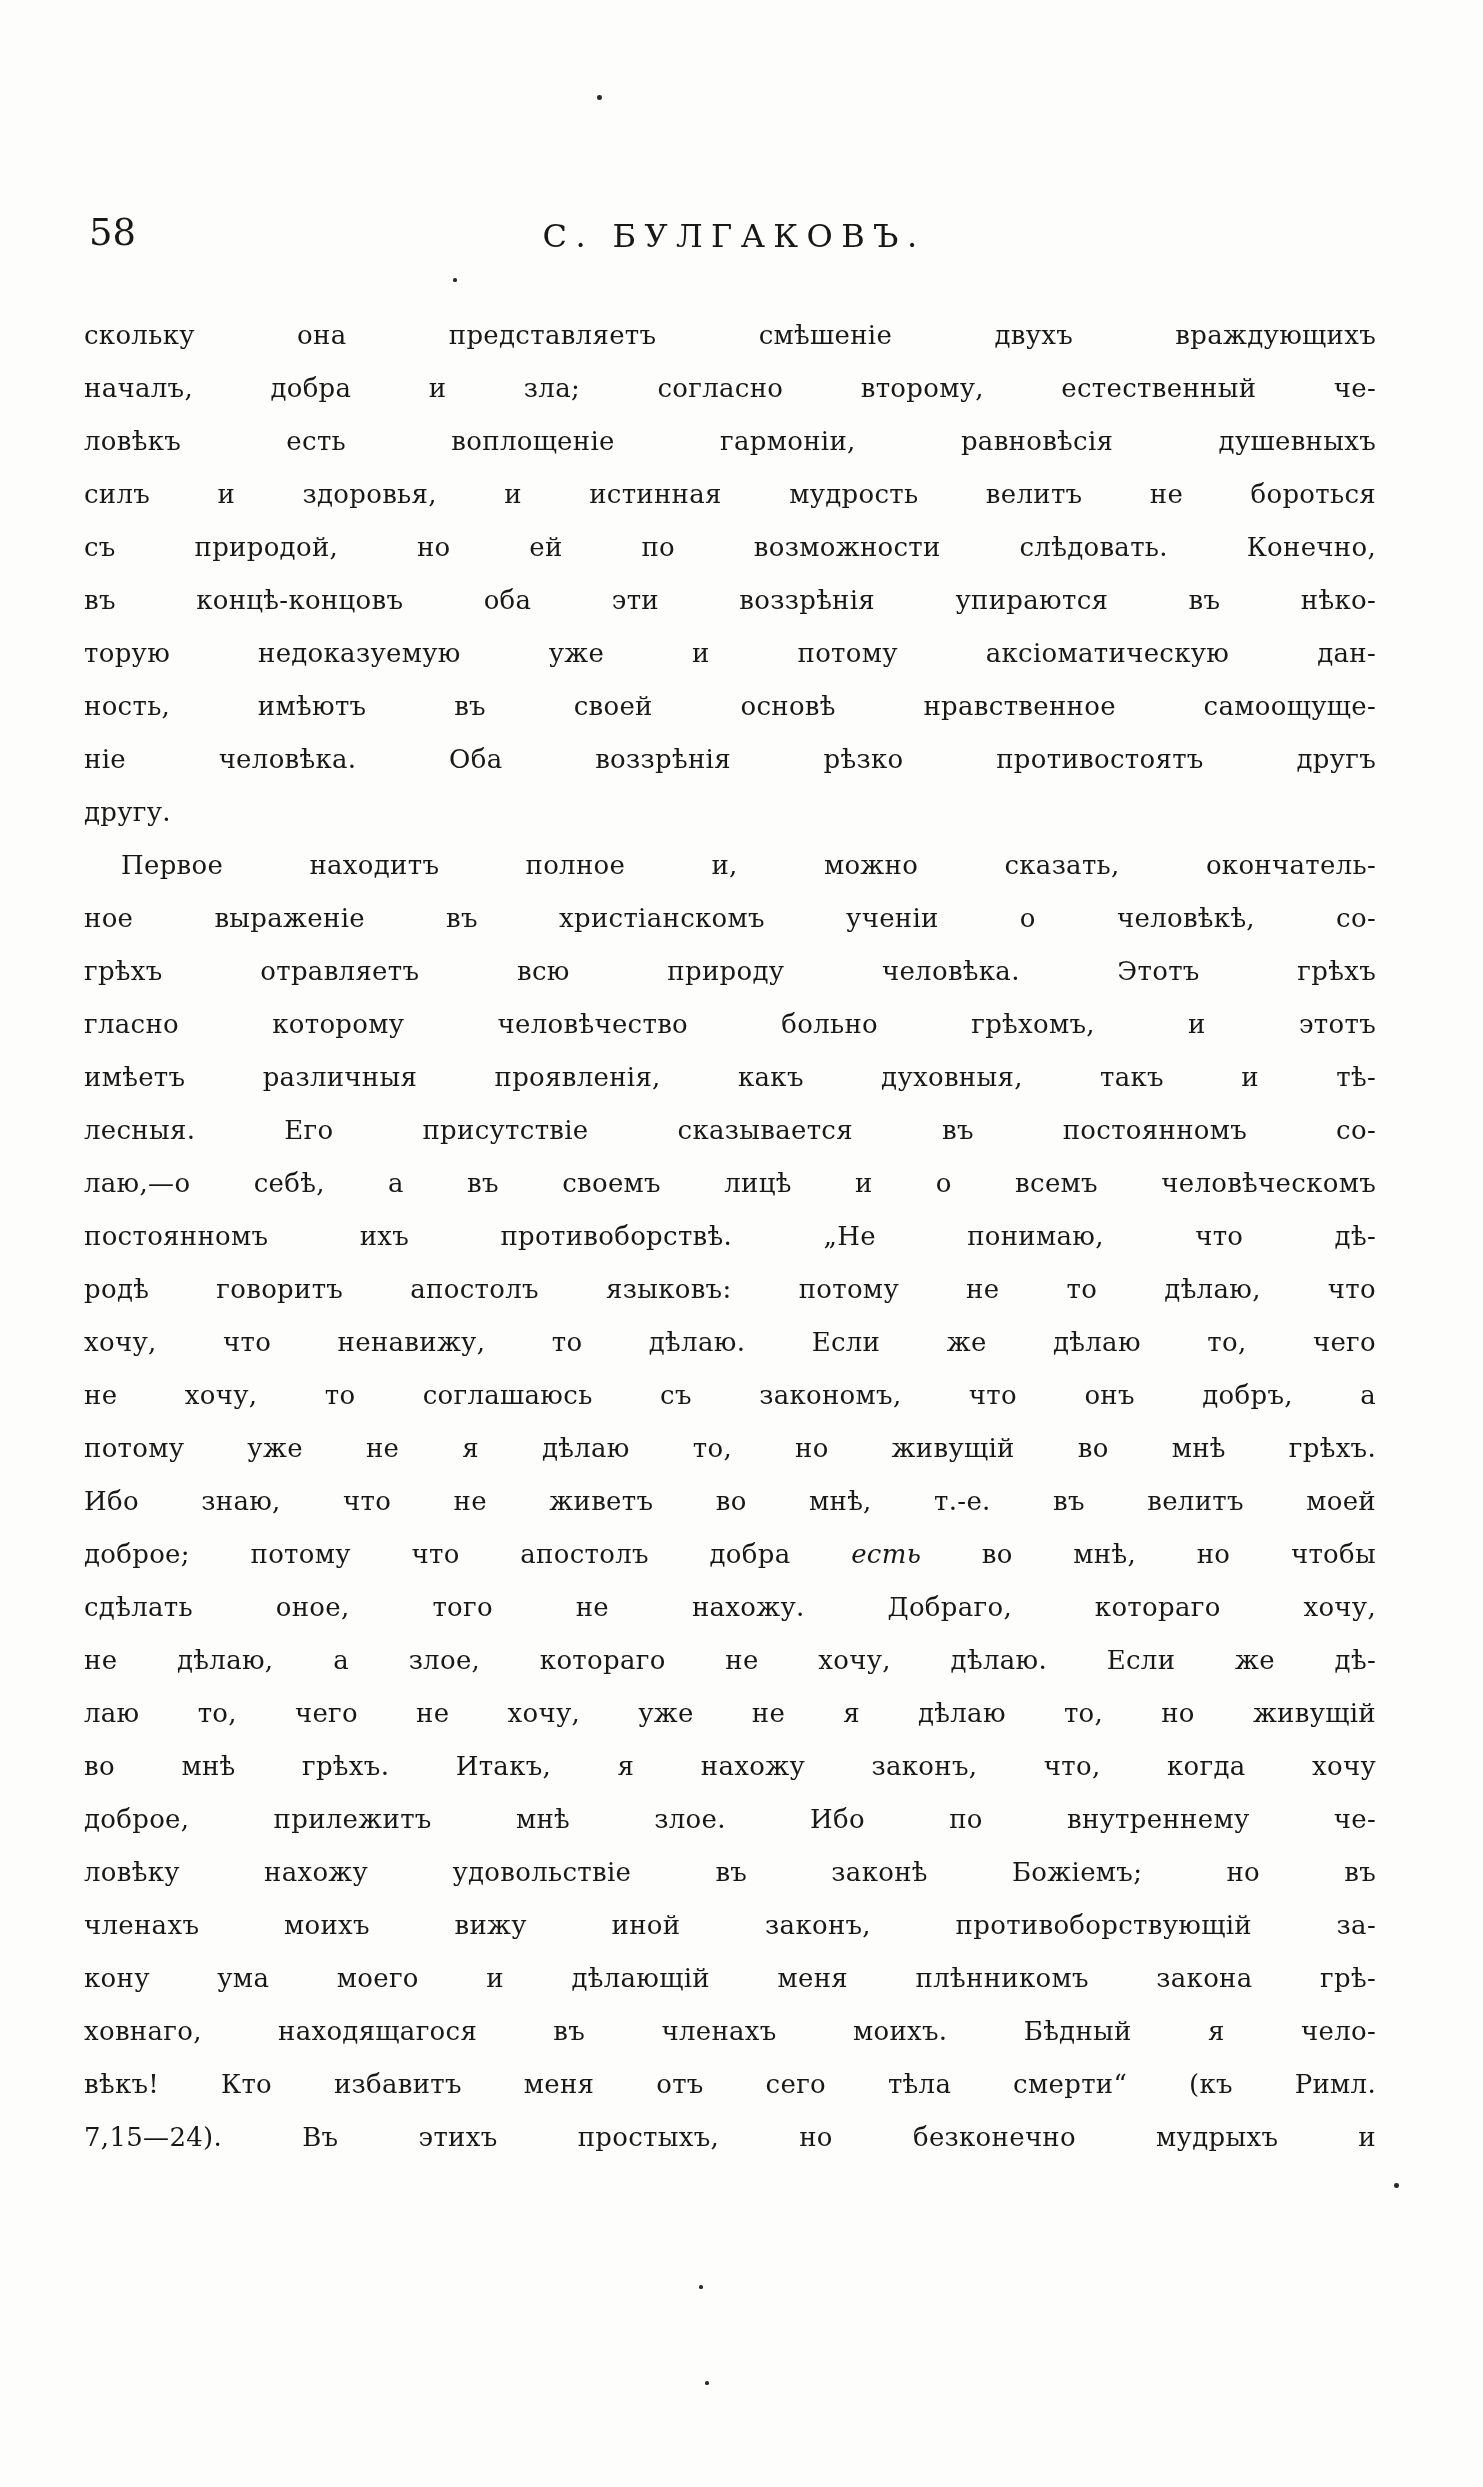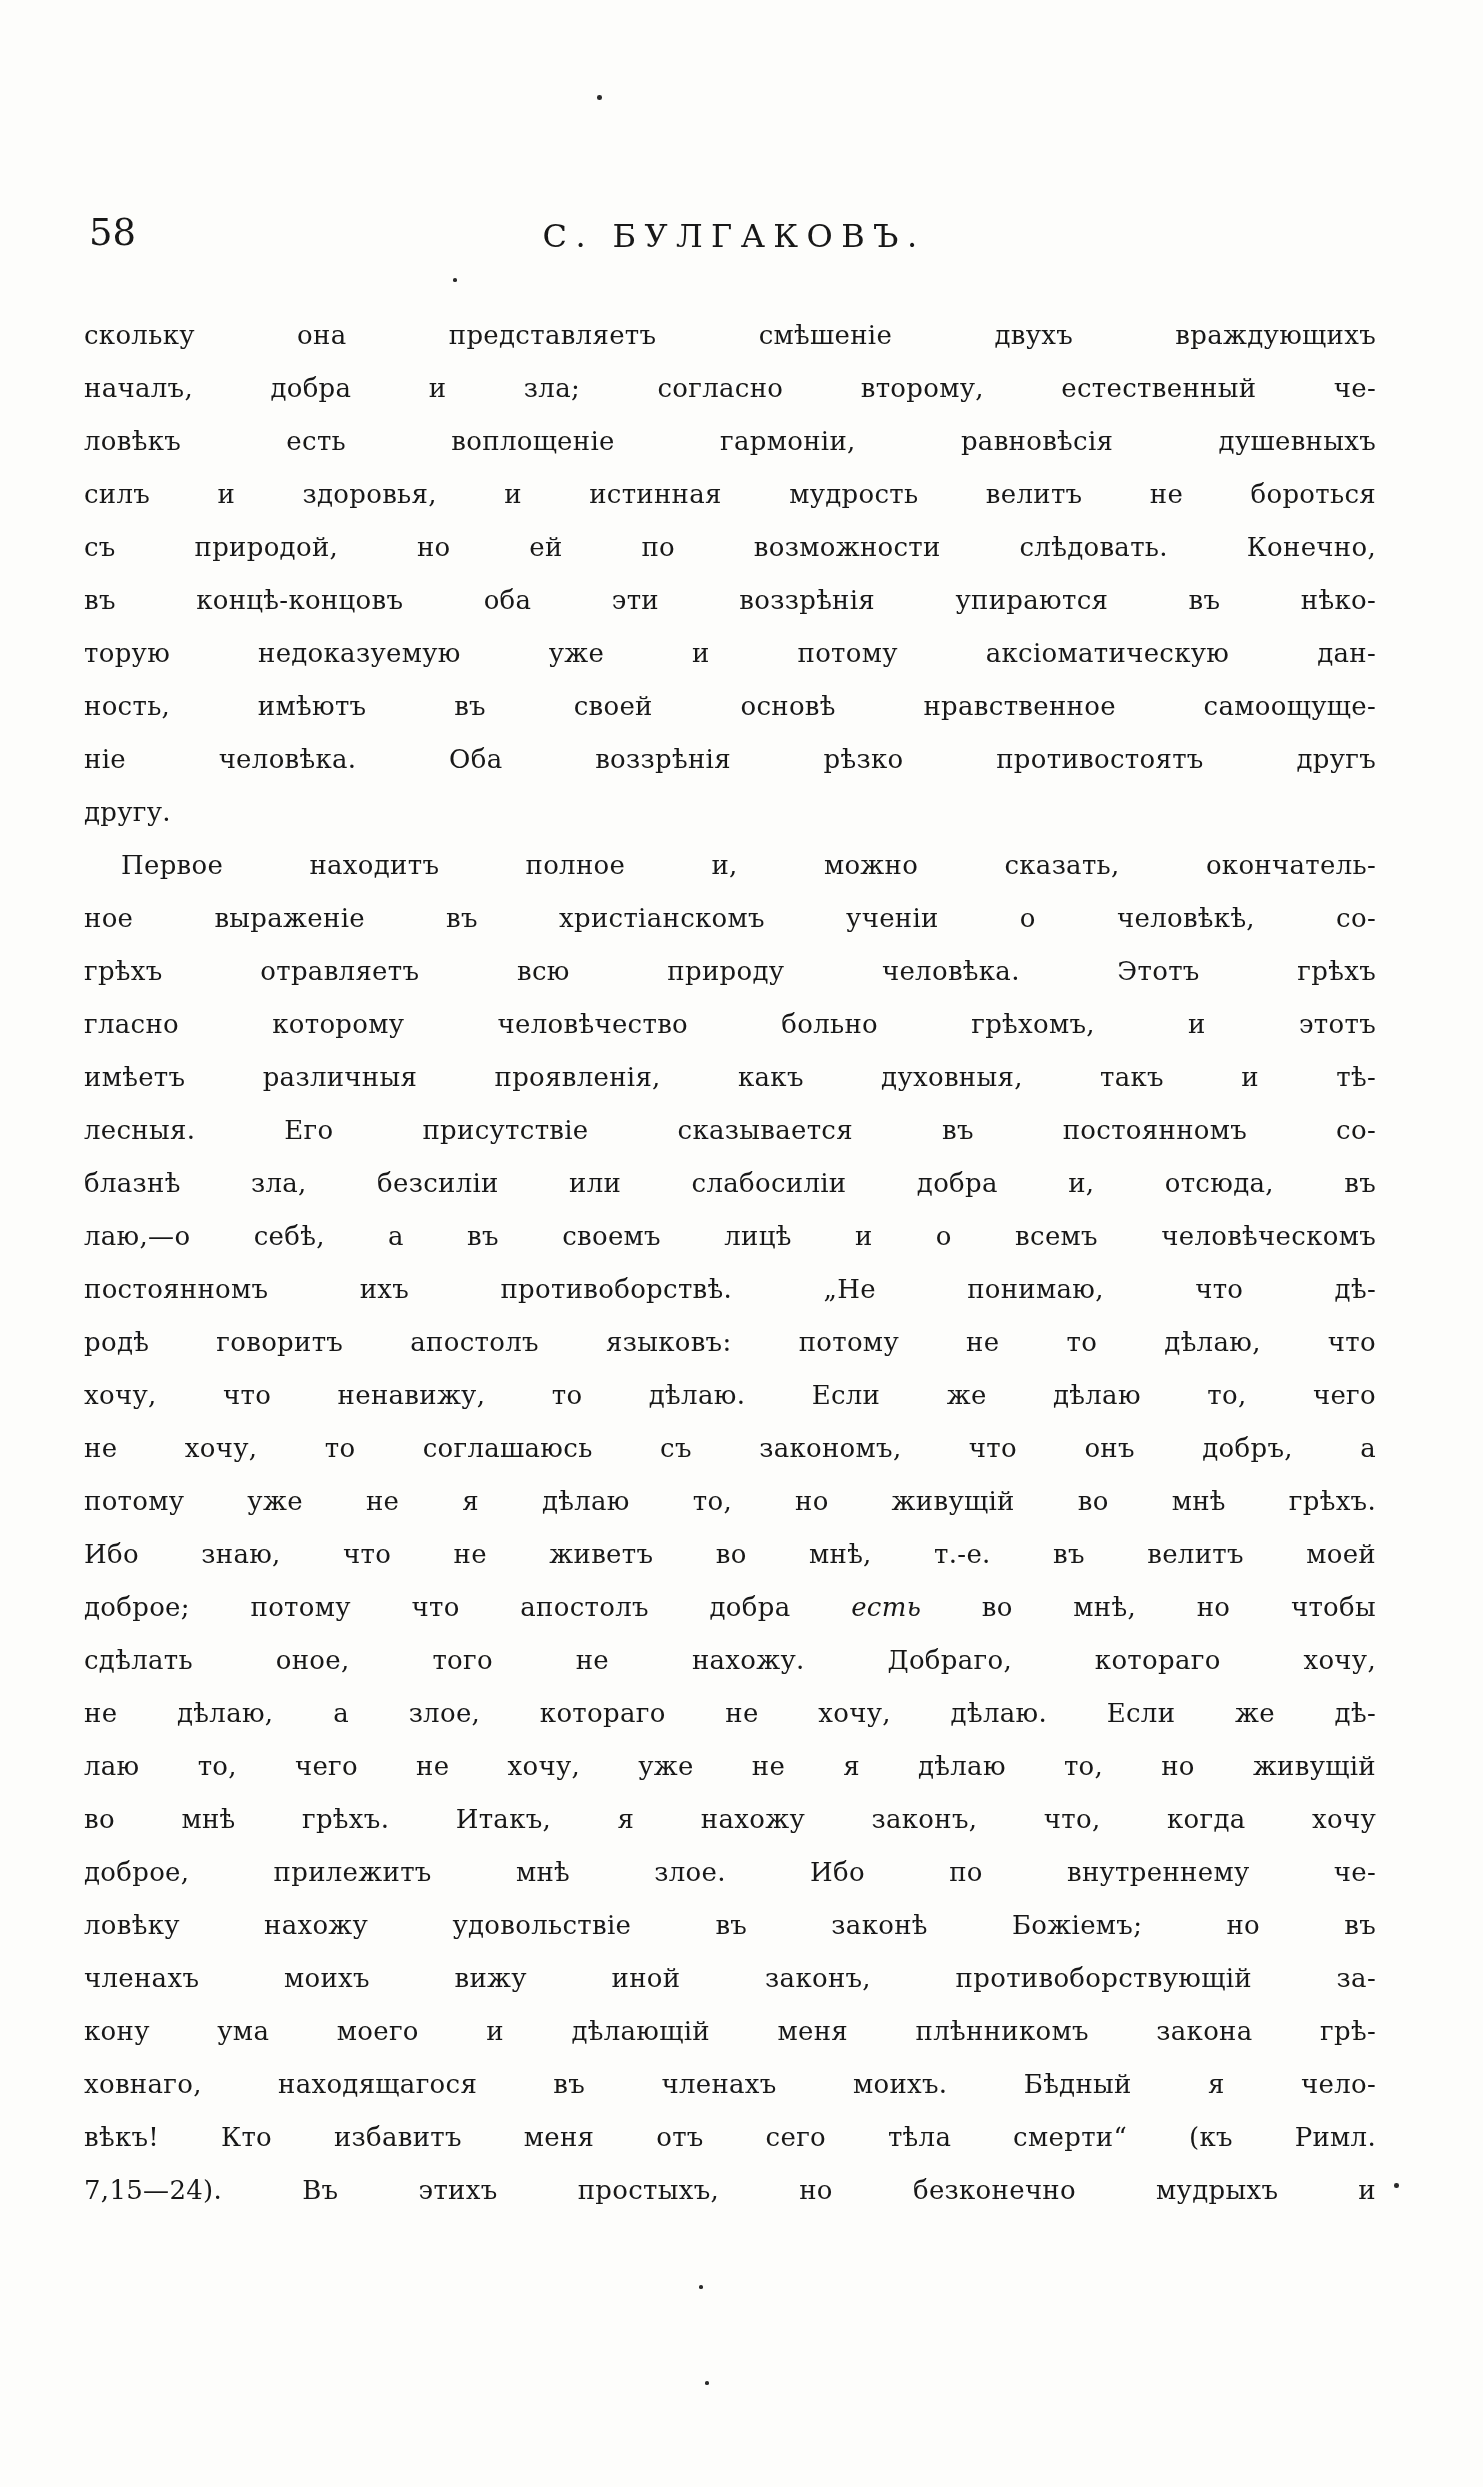--- a/index.html
+++ b/index.html
@@ -79,21 +79,20 @@
       <div class="line"><span>торую недоказуемую уже и потому аксіоматическую дан-</span></div>
       <div class="line"><span>ность, имѣютъ въ своей основѣ нравственное самоощуще-</span></div>
       <div class="line"><span>ніе человѣка. Оба воззрѣнія рѣзко противостоятъ другъ</span></div>
       <div class="line no-just"><span>другу.</span></div>
       <div class="line indent"><span>Первое находитъ полное и, можно сказать, окончатель-</span></div>
       <div class="line"><span>ное выраженіе въ христіанскомъ ученіи о человѣкѣ, со-</span></div>
       <div class="line"><span>грѣхъ отравляетъ всю природу человѣка. Этотъ грѣхъ</span></div>
       <div class="line"><span>гласно которому человѣчество больно грѣхомъ, и этотъ</span></div>
       <div class="line"><span>имѣетъ различныя проявленія, какъ духовныя, такъ и тѣ-</span></div>
       <div class="line"><span>лесныя. Его присутствіе сказывается въ постоянномъ со-</span></div>
-      <div class="line"><span>блазнѣ зла, безсиліи или слабосиліи добра и, отсюда, въ</span></div>
       <div class="line"><span>лаю,—о себѣ, а въ своемъ лицѣ и о всемъ человѣческомъ</span></div>
       <div class="line"><span>постоянномъ ихъ противоборствѣ. „Не понимаю, что дѣ-</span></div>
       <div class="line"><span>родѣ говоритъ апостолъ языковъ: потому не то дѣлаю, что</span></div>
       <div class="line"><span>хочу, что ненавижу, то дѣлаю. Если же дѣлаю то, чего</span></div>
       <div class="line"><span>не хочу, то соглашаюсь съ закономъ, что онъ добръ, а</span></div>
       <div class="line"><span>потому уже не я дѣлаю то, но живущій во мнѣ грѣхъ.</span></div>
       <div class="line"><span>Ибо знаю, что не живетъ во мнѣ, т.-е. въ велитъ моей</span></div>
       <div class="line"><span>доброе; потому что апостолъ добра </span><span class="italic">есть</span><span> во мнѣ, но чтобы</span></div>
       <div class="line"><span>сдѣлать оное, того не нахожу. Добраго, котораго хочу,</span></div>
       <div class="line"><span>не дѣлаю, а злое, котораго не хочу, дѣлаю. Если же дѣ-</span></div>

